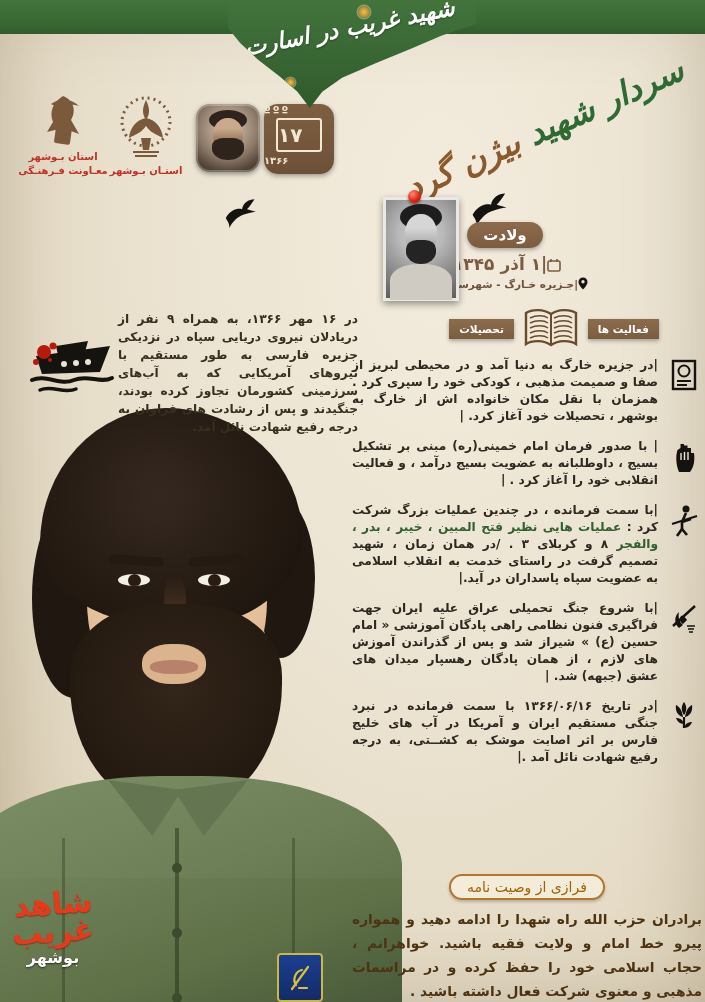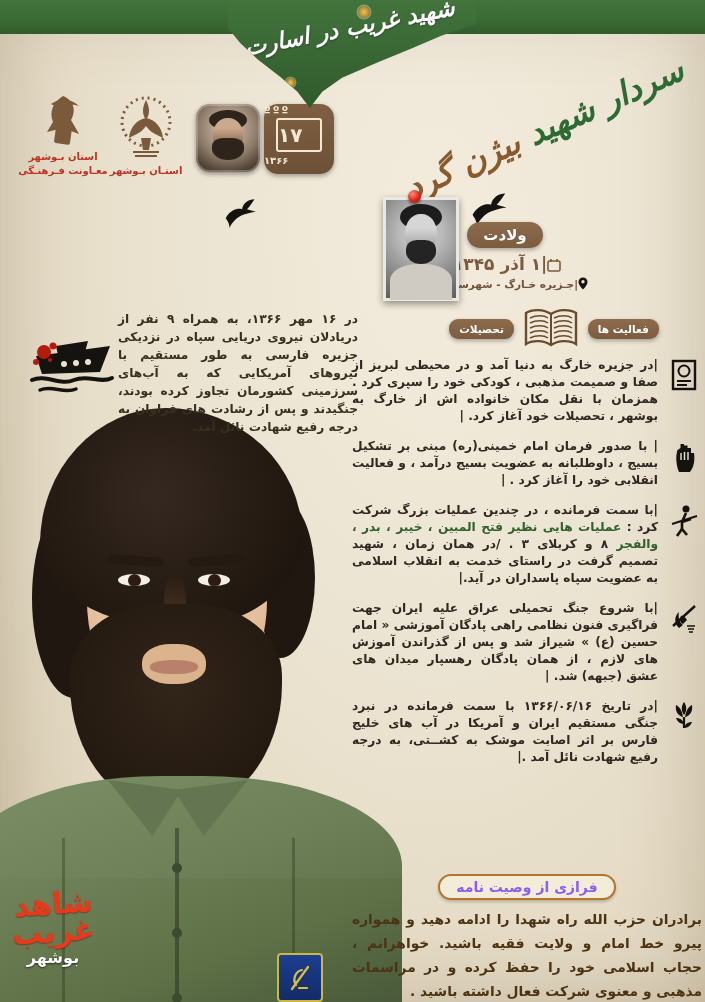--- a/index.html
+++ b/index.html
@@ -73,32 +73,32 @@
     background:radial-gradient(circle at 35% 30%, #ff8a7a 0%, #e02412 55%, #8e0f04 100%);
     box-shadow:0 2px 3px rgba(0,0,0,.45);}
   
   .story{ position:absolute; left:118px; top:310px; width:240px; z-index:5;
     color:#37301f; font-size:12.2px; font-weight:bold; line-height:18px;
     text-align:justify; text-align-last:right; direction:rtl;}
   .ship{ position:absolute; left:22px; top:322px; z-index:5;}
   
   .section-head{ position:absolute; left:448px; top:306px; width:212px; z-index:5; text-align:center;}
   .head-row{ display:flex; align-items:center; justify-content:center; gap:8px; direction:ltr;}
-  .pill.small{ font-size:10.5px; padding:4px 10px; border-radius:9px;}
+  .pill.small{ font-size:10.5px; padding:4px 10px; border-radius:0;}
   .timeline{ position:absolute; left:352px; top:357px; width:350px; z-index:5;
     display:flex; flex-direction:column; gap:13px; direction:rtl;}
   .t-item{ display:flex; gap:8px; align-items:flex-start;}
   .t-ico{ flex:0 0 36px; display:flex; justify-content:center; padding-top:2px;}
   .t-text{ flex:1; color:#2e2820; font-size:12.2px; font-weight:bold; line-height:17px;
     text-align:justify; text-align-last:right;}
   .t-text .hl{ color:#31602e;}
   
   .will{ position:absolute; left:352px; top:874px; width:350px; z-index:5; text-align:center;}
-  .will-pill{ display:inline-block; background:#f3ecd9; border:2px solid #b4762f; color:#8b5cf6;
-    border-radius:13px; font-weight:bold; font-size:14px; padding:3px 16px; white-space:nowrap;
+  .will-pill{ display:inline-block; background:#f3ecd9; border:2px solid #b4762f; color:#a16207;
+    border-radius:13px; font-weight:normal; font-size:14px; padding:3px 16px; white-space:nowrap;
     box-shadow:0 2px 3px rgba(0,0,0,.2);text-align:right;}
   .will-text{ margin-top:7px; color:#4c3413; font-size:13.8px; font-weight:bold; line-height:24px;
     text-align:justify; text-align-last:right; direction:rtl;}
   
   .portrait{ position:absolute; left:-8px; top:408px; width:375px; height:594px; z-index:2;}
   .p-hair{ position:absolute; left:48px; top:0; width:262px; height:220px; background:
       radial-gradient(circle at 45% 40%, #352820 0%, #241a12 60%, #17100b 100%);
     border-radius:48% 52% 46% 54% / 62% 58% 42% 38%;}
   .p-hair-l{ position:absolute; left:40px; top:90px; width:70px; height:200px; background:#201711;
     border-radius:60% 40% 40% 60% / 50% 30% 60% 50%;}

